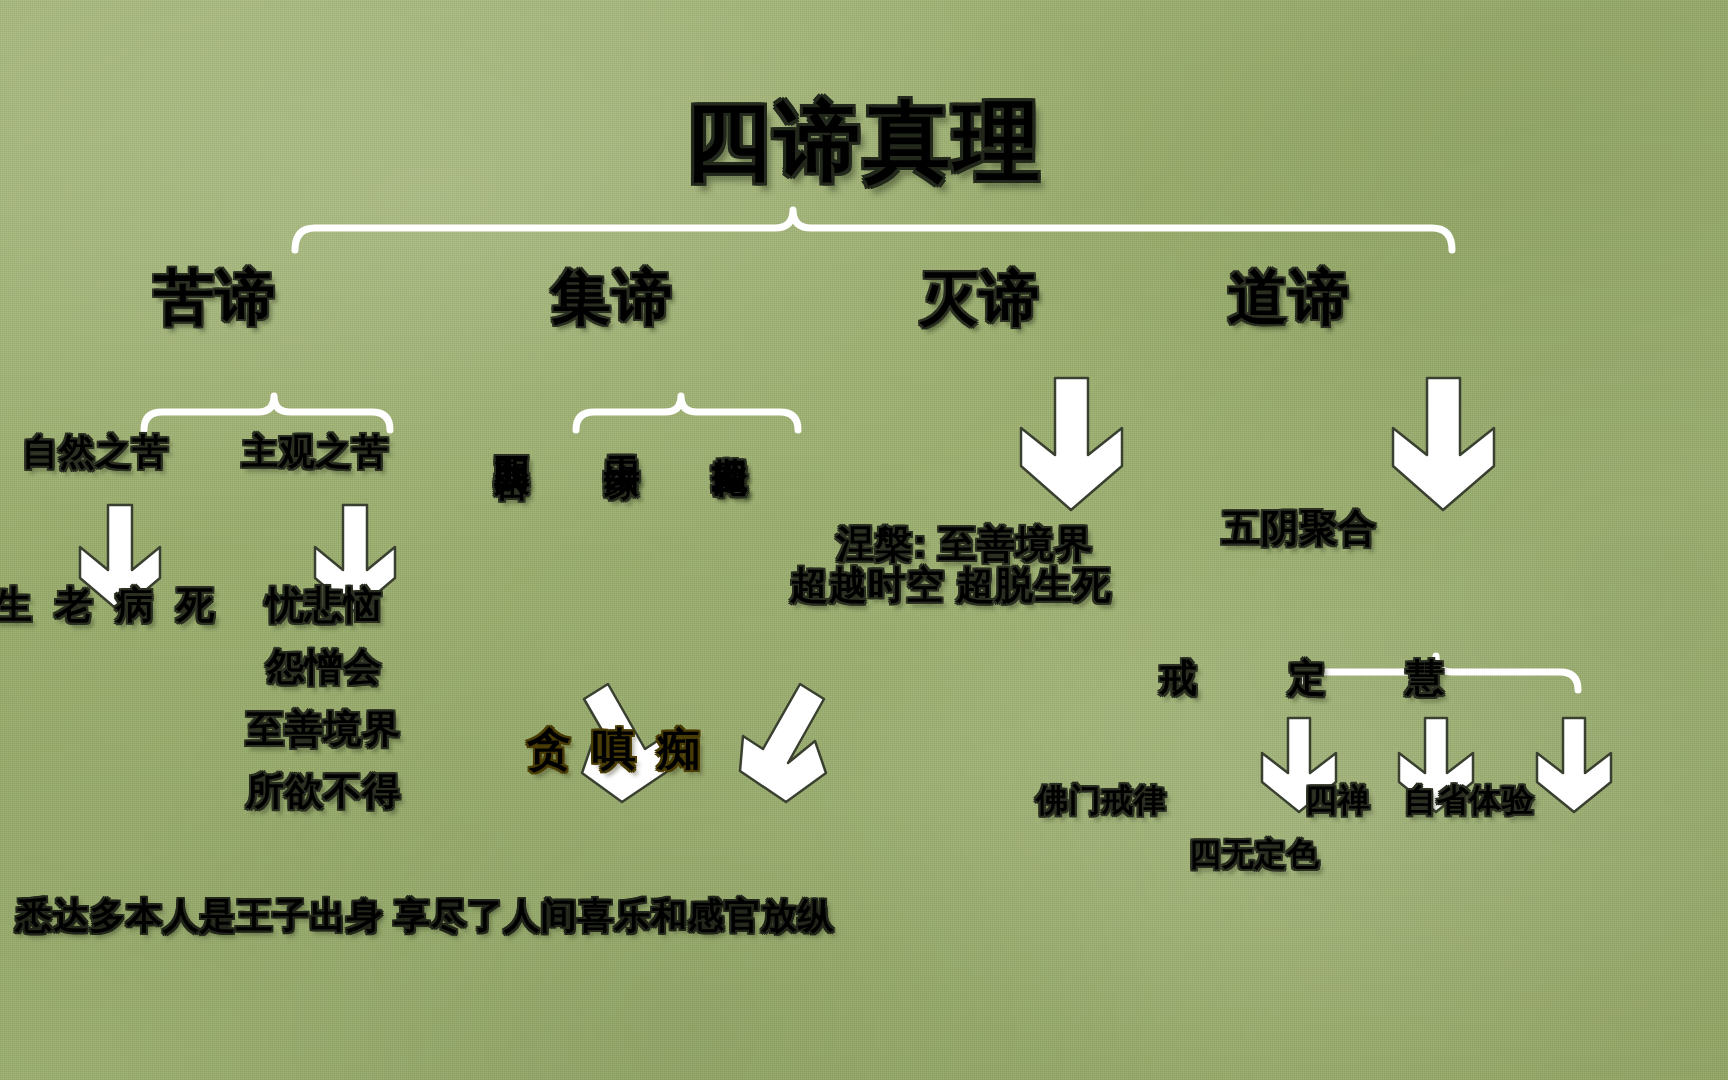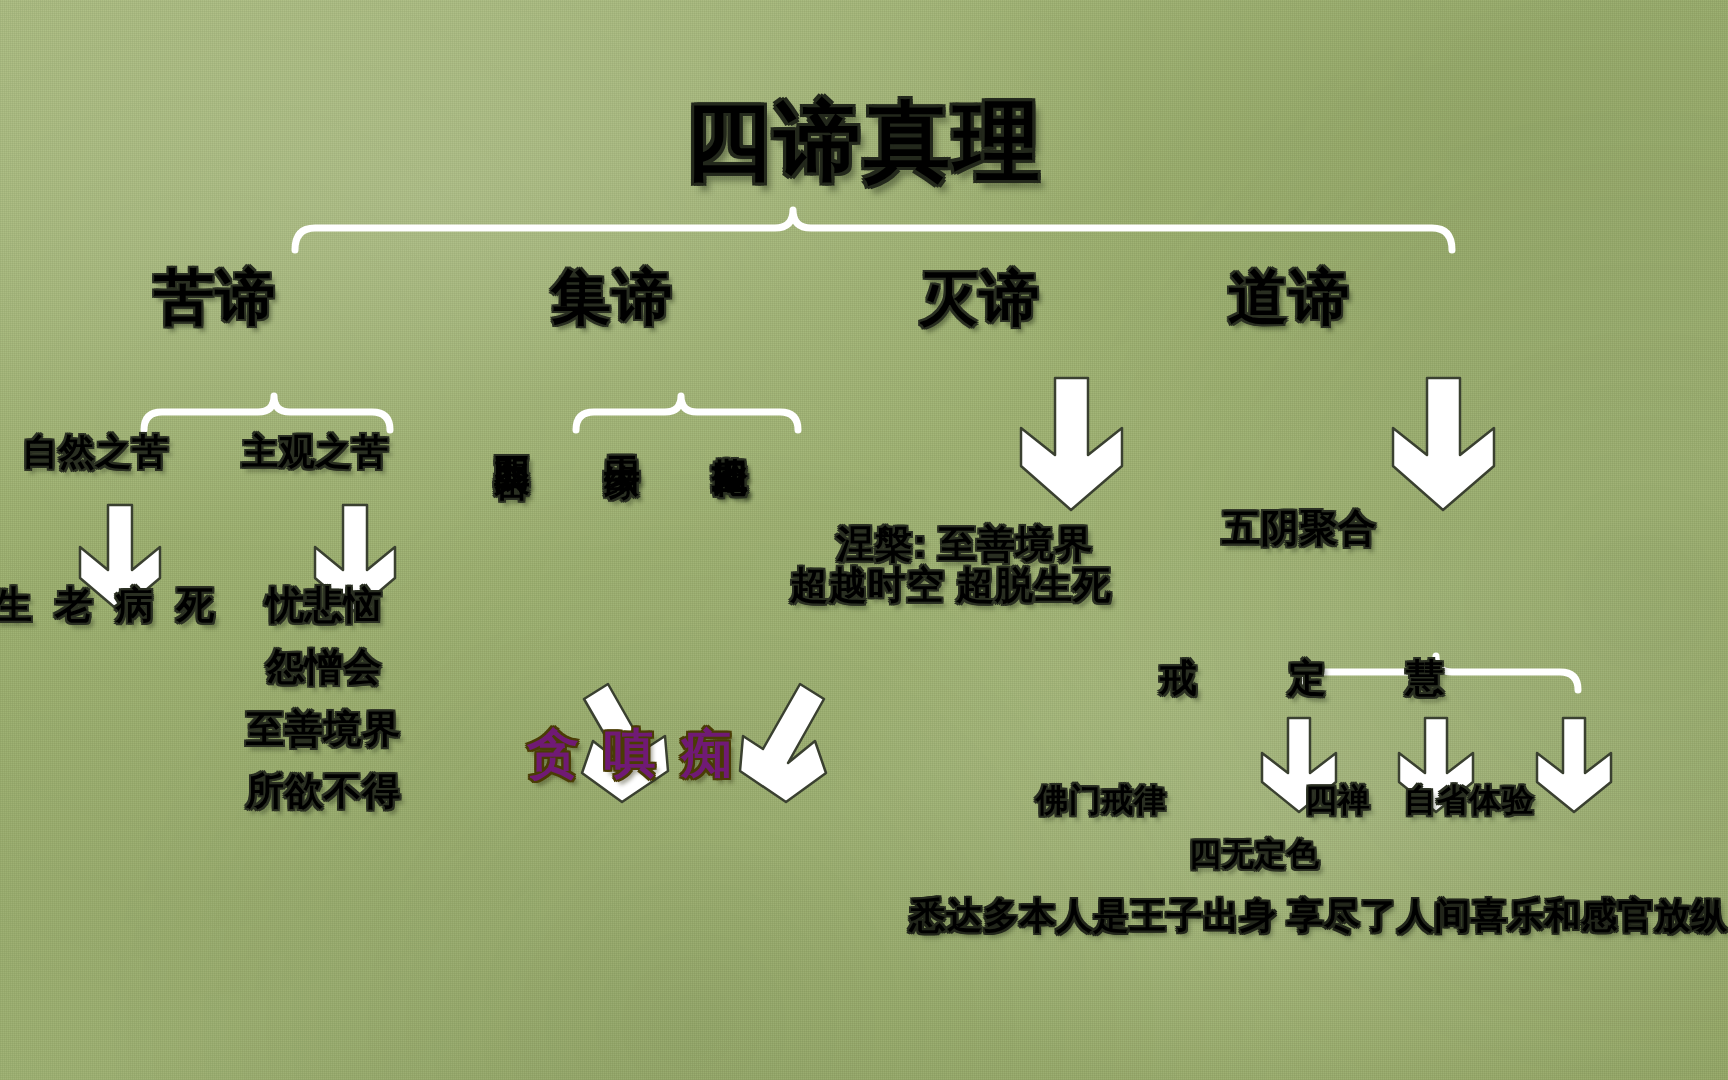--- a/index.html
+++ b/index.html
@@ -74,23 +74,23 @@
        3px 4px 5px rgba(25,35,15,.5);
   }
   .vert{
     writing-mode:vertical-rl;
     text-orientation:upright;
     white-space:nowrap;
     letter-spacing:.06em;
   }
   .ytext{
     position:absolute;
-    color:#701a75;
+    color:#000000;
     font-weight:700;
-    font-size:52px;
+    font-size:44px;
     line-height:1;
     white-space:nowrap;
     letter-spacing:.10em;
     text-shadow:
       -2px -2px 0 #4a3c05, 2px -2px 0 #4a3c05,
       -2px  2px 0 #4a3c05, 2px  2px 0 #4a3c05,
       -2px  0   0 #4a3c05, 2px  0   0 #4a3c05,
        0   -2px 0 #4a3c05, 0    2px 0 #4a3c05,
        4px 5px 4px rgba(40,40,10,.45);
   }
@@ -194,15 +194,15 @@
 
   <div class="wtext lvl4" style="left:1159px; top:655px;">戒</div>
   <div class="wtext lvl4" style="left:1288px; top:655px;">定</div>
   <div class="wtext lvl4" style="left:1406px; top:655px;">慧</div>
 
   <div class="wtext small" style="left:1036px; top:784px;">佛门戒律</div>
   <div class="wtext small" style="left:1268px; top:784px;margin-left:37px;">四禅</div>
   <div class="wtext small" style="left:1189px; top:838px;">四无定色</div>
   <div class="wtext small" style="left:1404px; top:784px;">自省体验</div>
 
-  <div class="wtext subtitle" style="left:0; right:0; top:898px; width:1728px; text-align:right;">悉达多本人是王子出身 享尽了人间喜乐和感官放纵</div>
+  <div class="wtext subtitle" style="left:0; right:0; top:898px; width:1728px; text-align:left;padding-left:16px;">悉达多本人是王子出身 享尽了人间喜乐和感官放纵</div>
 
 </div>
 
 </body></html>

